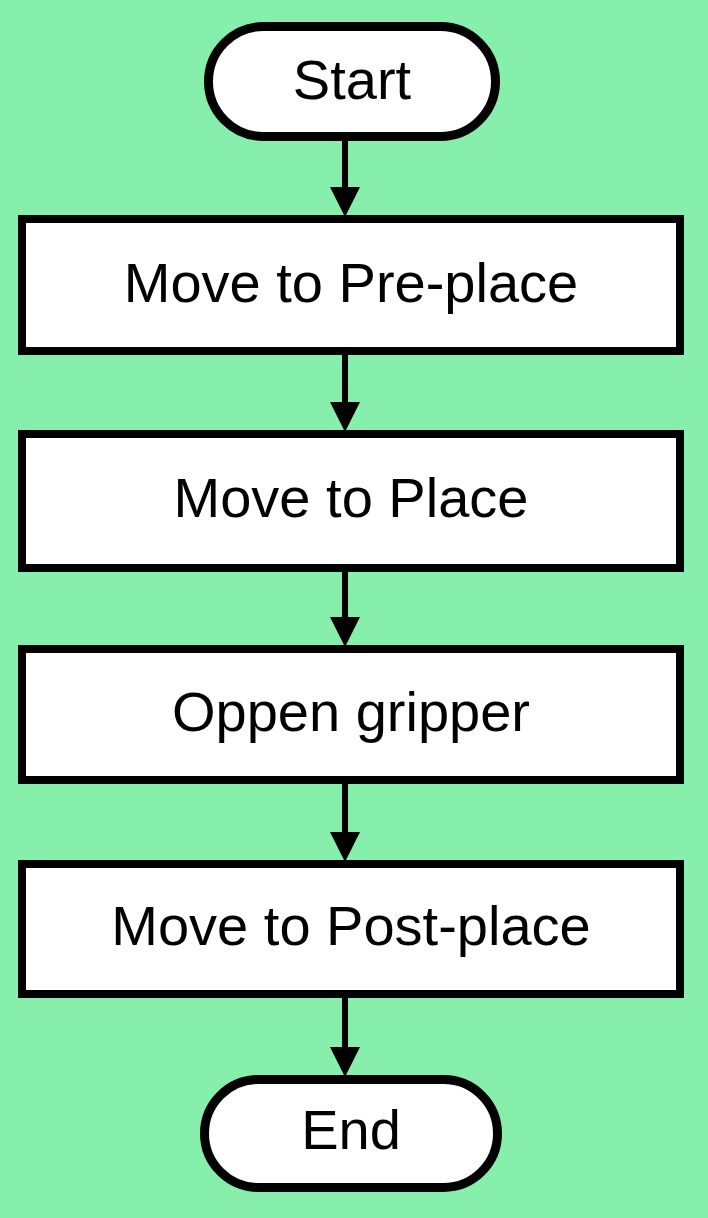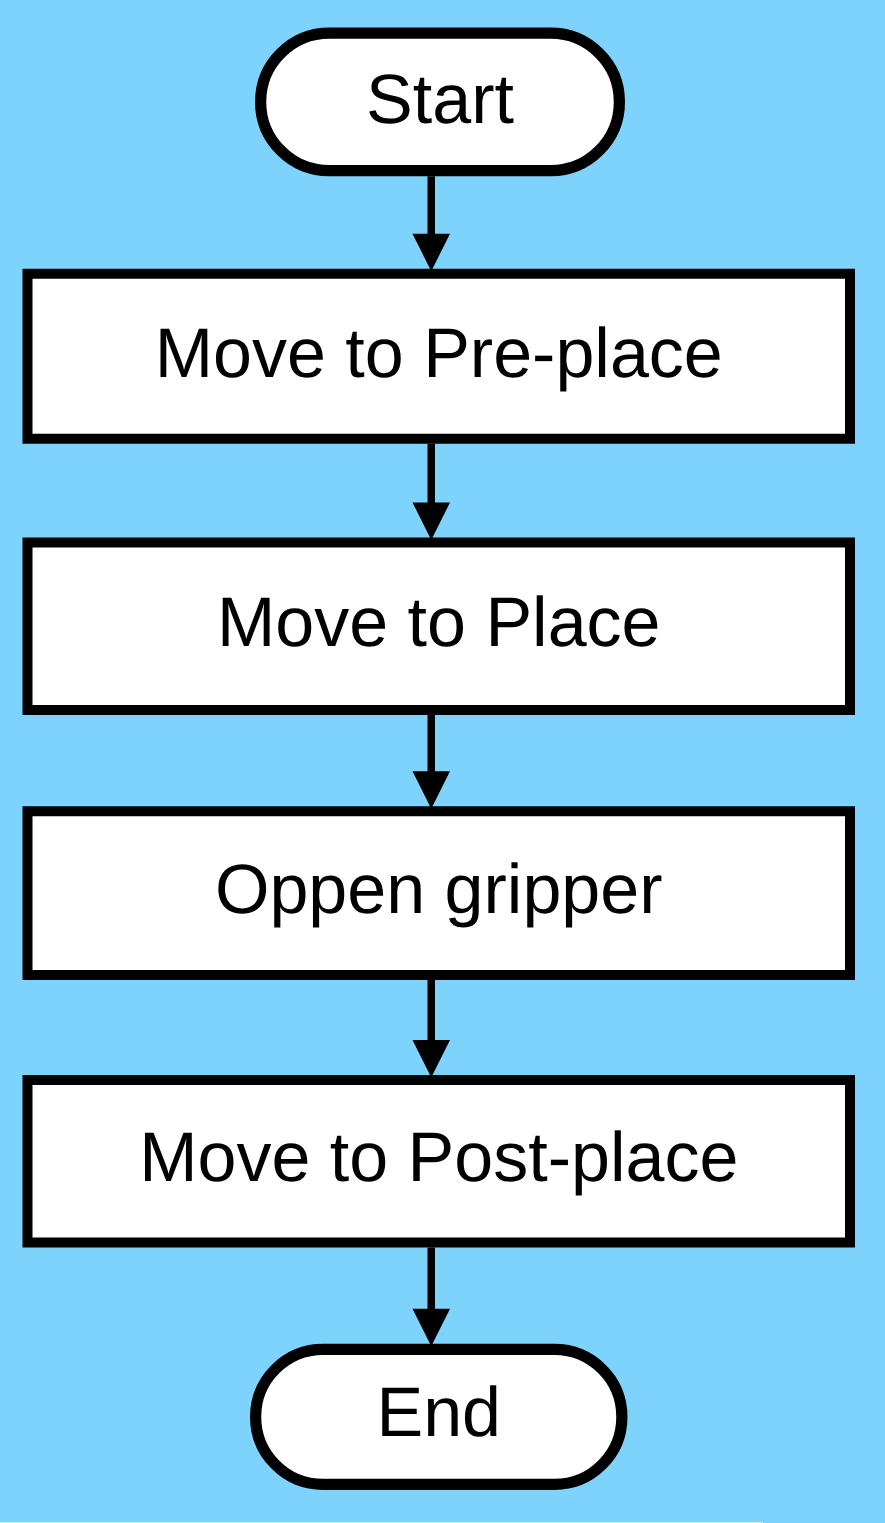--- a/index.html
+++ b/index.html
@@ -11,21 +11,21 @@
   body {
     width: 708px;
     height: 1218px;
     overflow: hidden;
     font-family: "Liberation Sans", sans-serif;
   }
   #flowchart-canvas {
     position: relative;
     width: 708px;
     height: 1218px;
-    background: #7dd3fc;
+    background: #86efac;
   }
   #flow-svg {
     position: absolute;
     top: 0;
     left: 0;
     width: 708px;
     height: 1218px;
     display: block;
   }
   .node-shape {

